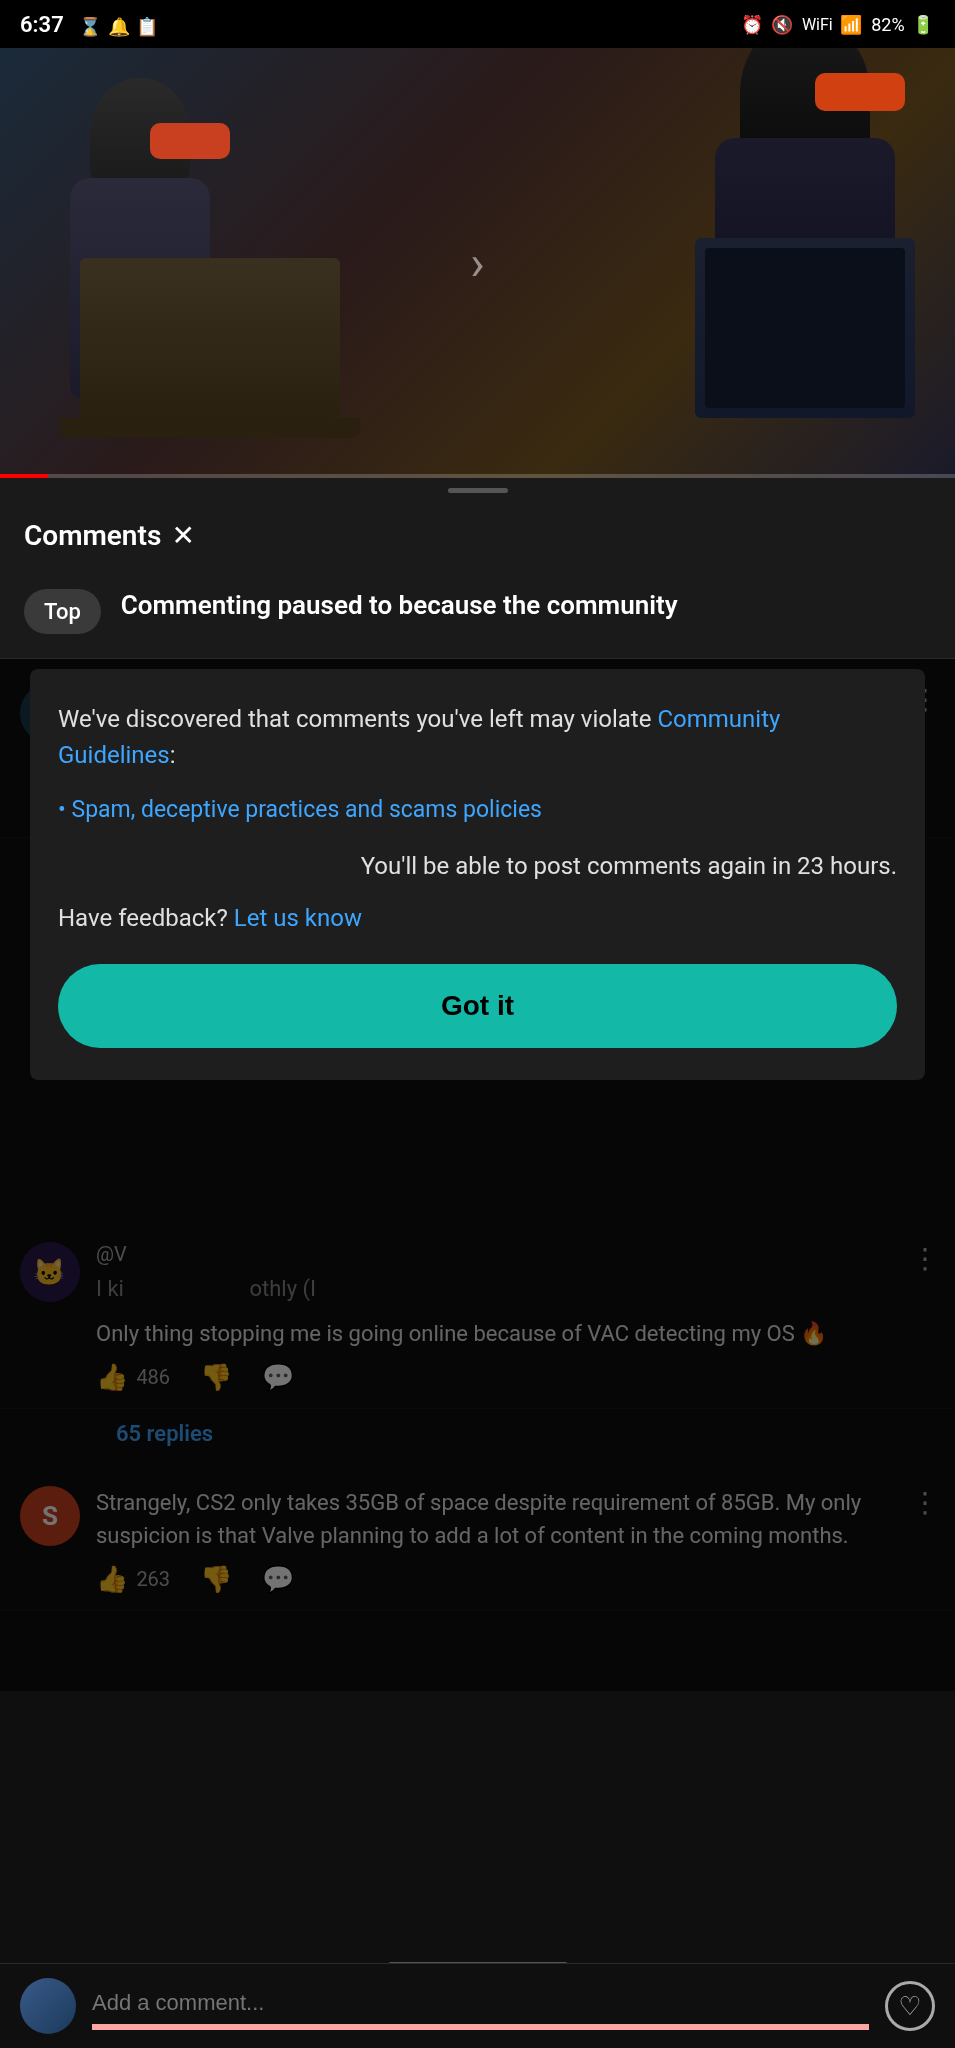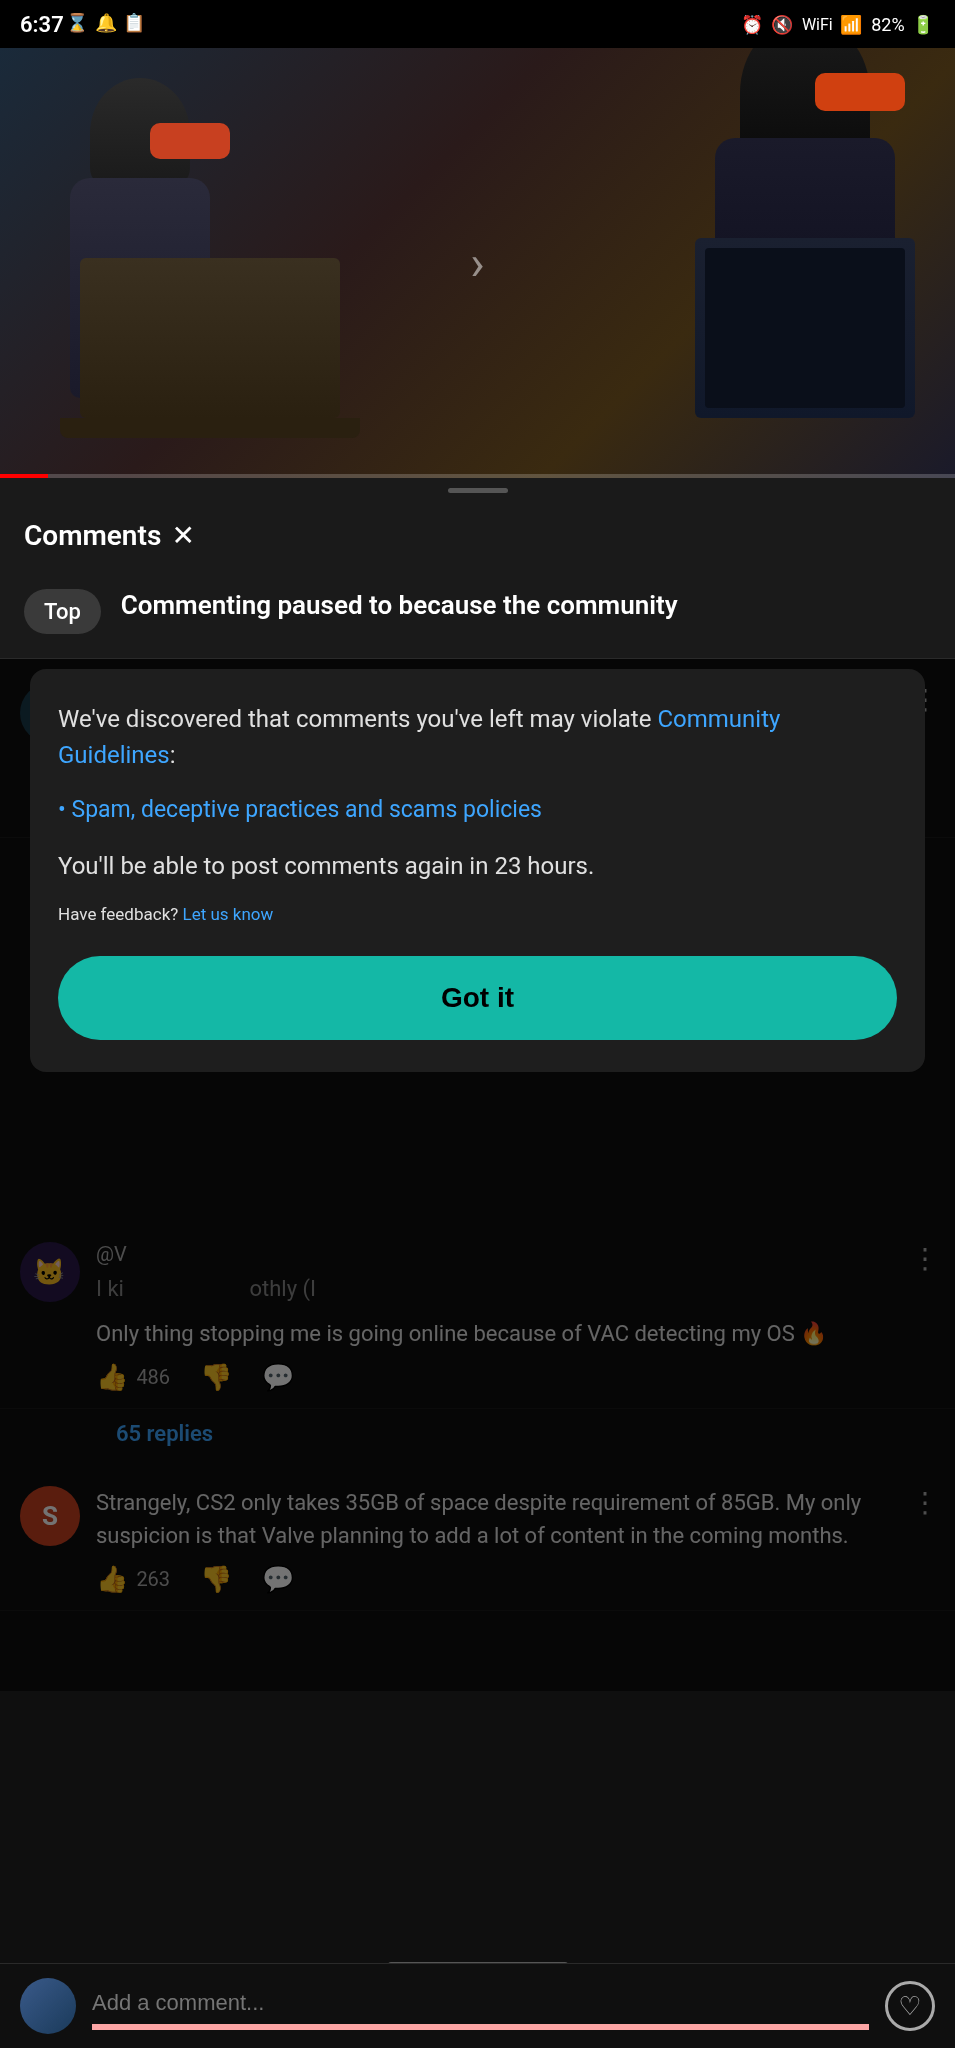--- a/index.html
+++ b/index.html
@@ -18,22 +18,22 @@
     .status-bar {
       display: flex;
       justify-content: space-between;
       align-items: center;
       padding: 8px 20px;
       background: #000;
       height: 48px;
     }
     .status-left {
       display: flex;
-      align-items: flex-start;
-      gap: 3px;
+      align-items: flex-end;
+      gap: 16px;
     }
     .status-time {
       font-size: 22px;
       font-weight: 600;
       color: #fff;
     }
     .status-icons {
       display: flex;
       align-items: center;
       gap: 6px;
@@ -276,23 +276,24 @@
       line-height: 1.5;
     }
     .modal-bullet::before {
       content: '• ';
     }
     .modal-hours-text {
       font-size: 24px;
       color: #e0e0e0;
       line-height: 1.5;
       margin-bottom: 20px;
+      text-align: right;
     }
     .modal-feedback {
-      font-size: 17px;
+      font-size: 24px;
       color: #e0e0e0;
       margin-bottom: 32px;
     }
     .got-it-btn {
       width: 100%;
       padding: 26px 0;
       background: #14b8a6;
       color: #000;
       font-size: 28px;
       font-weight: 600;
@@ -532,21 +533,21 @@
           <span class="action-icon">👍</span>
           <span class="like-count">38</span>
         </div>
       </div>
     </div>
     <div class="more-btn">⋮</div>
   </div>
 
   <div style="position:absolute;top:0;left:0;right:0;bottom:0;background:rgba(0,0,0,0.55);z-index:10;"></div>
 
-  <div class="modal-popup" style="position:absolute;top:10px;left:30px;right:30px;background:#1e1e1e;border-radius:16px;padding:32px 28px;z-index:20;">
+  <div class="modal-popup" style="position:absolute;top:10px;left:30px;right:30px;background:#1e1e1e;border-radius:8px;padding:32px 28px;z-index:20;">
     <p class="modal-body-text">
       <span>We've discovered that comments you've left may violate </span><a class="modal-link" href="#">Community Guidelines</a><span>:</span>
     </p>
     <p class="modal-bullet">
       <a class="modal-link" href="#">Spam, deceptive practices and scams policies</a>
     </p>
     <p class="modal-hours-text">You'll be able to post comments again in 23 hours.</p>
     <p class="modal-feedback">
       <span>Have feedback? </span><a class="modal-link" href="#">Let us know</a>
     </p>

